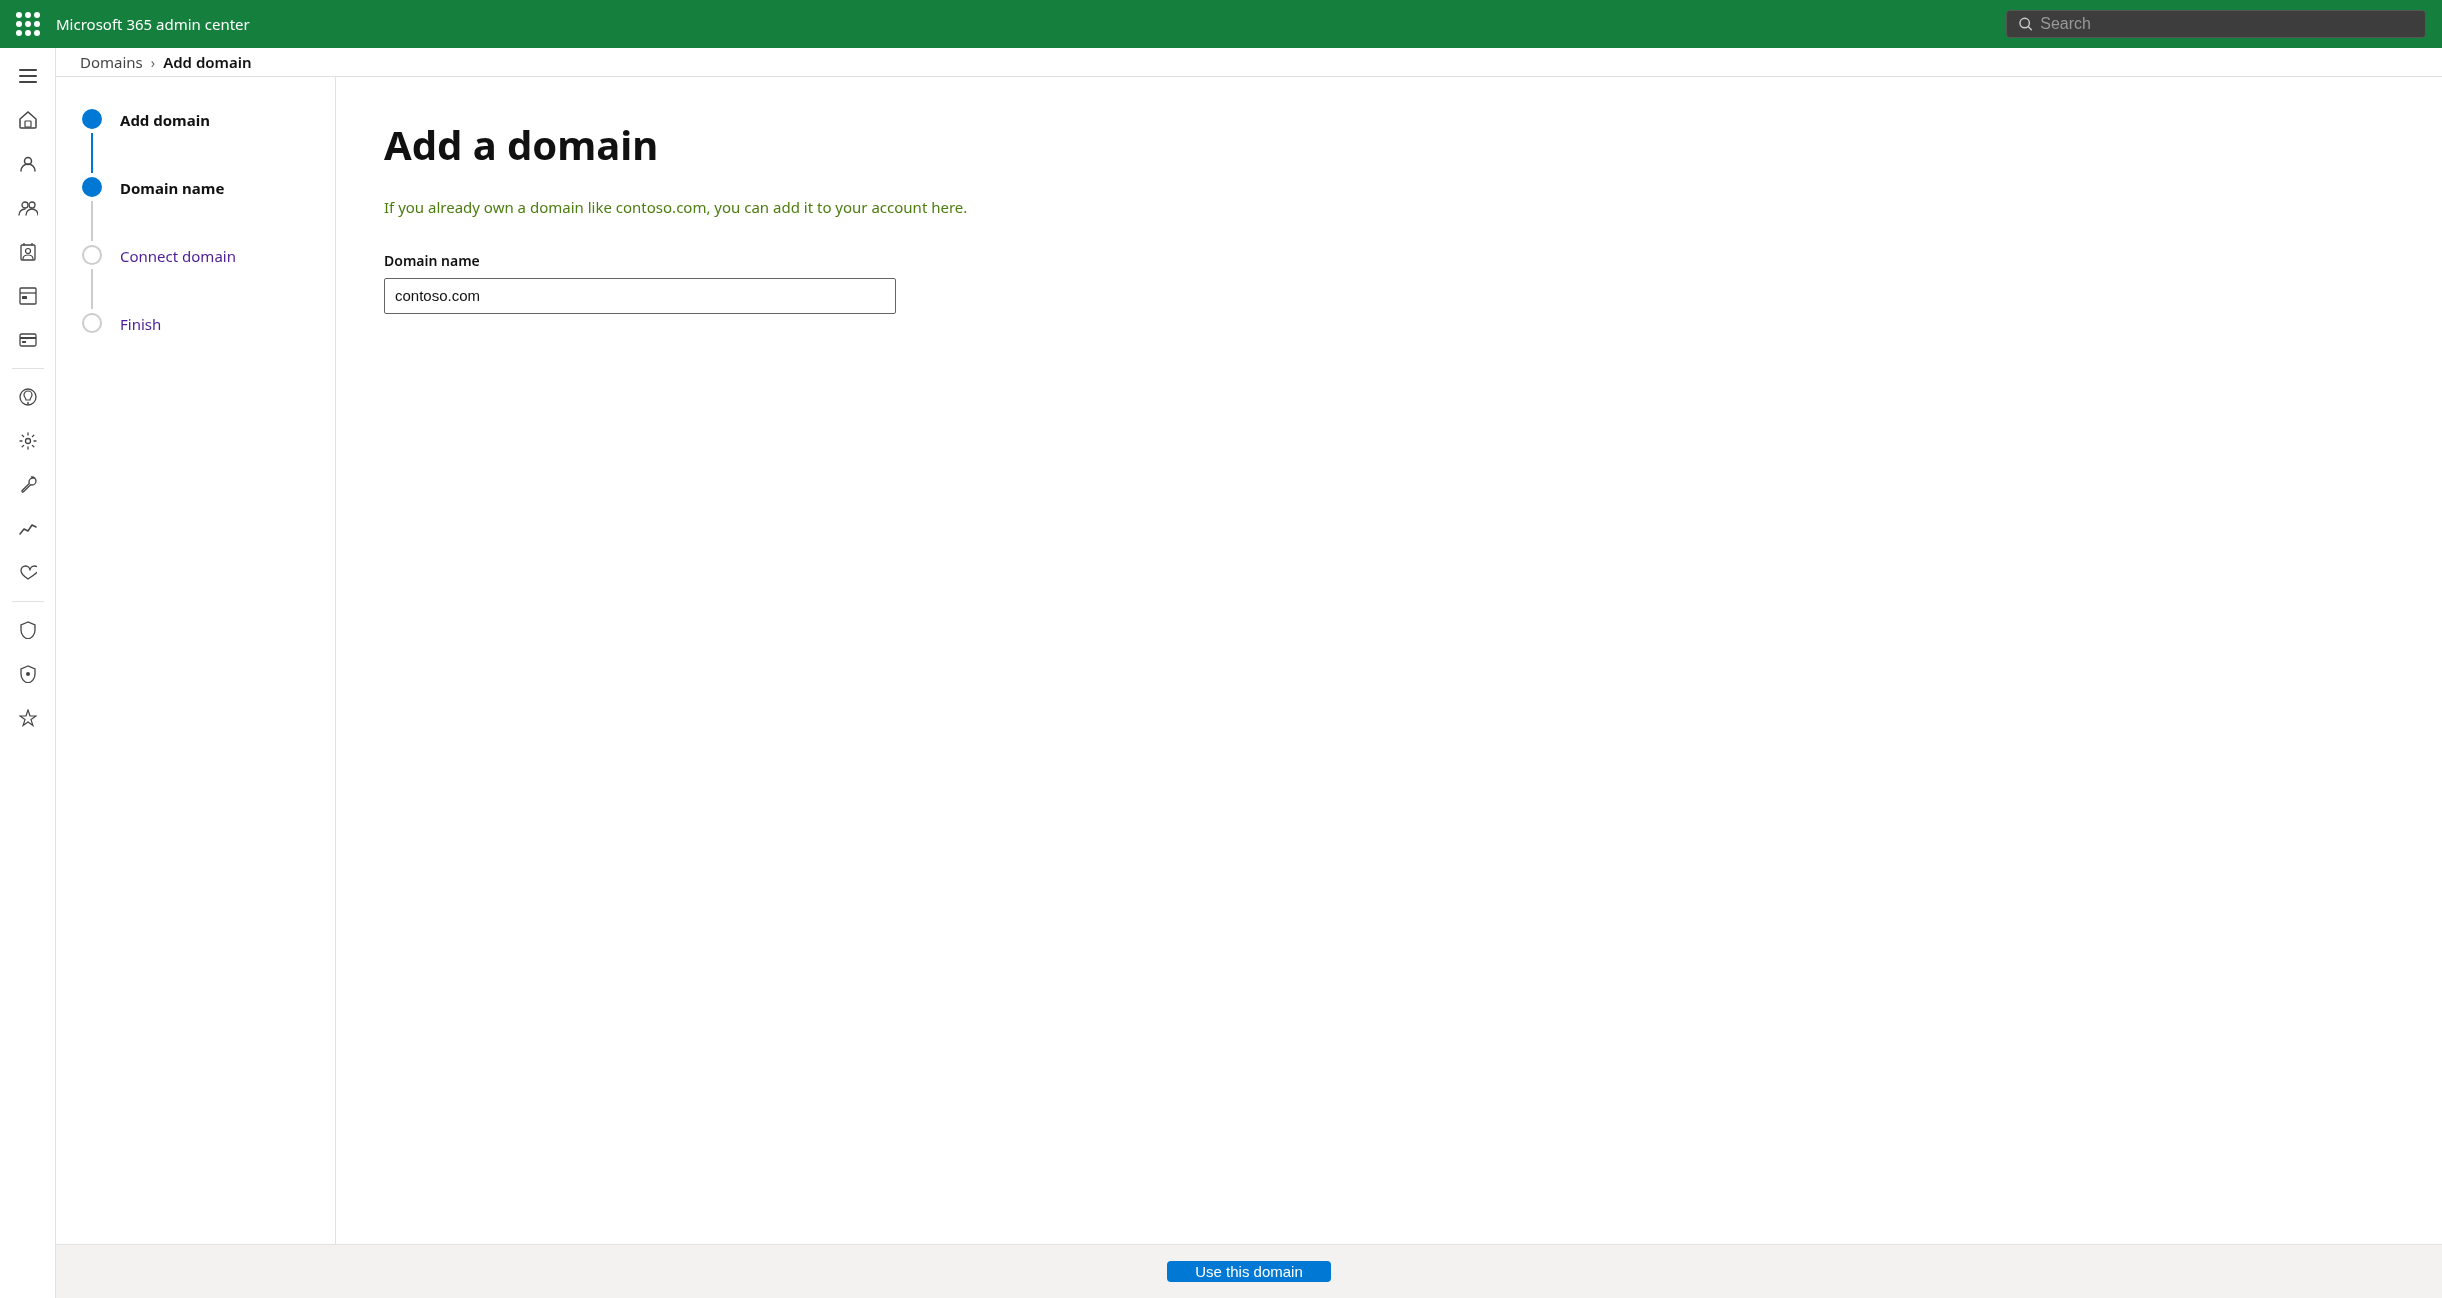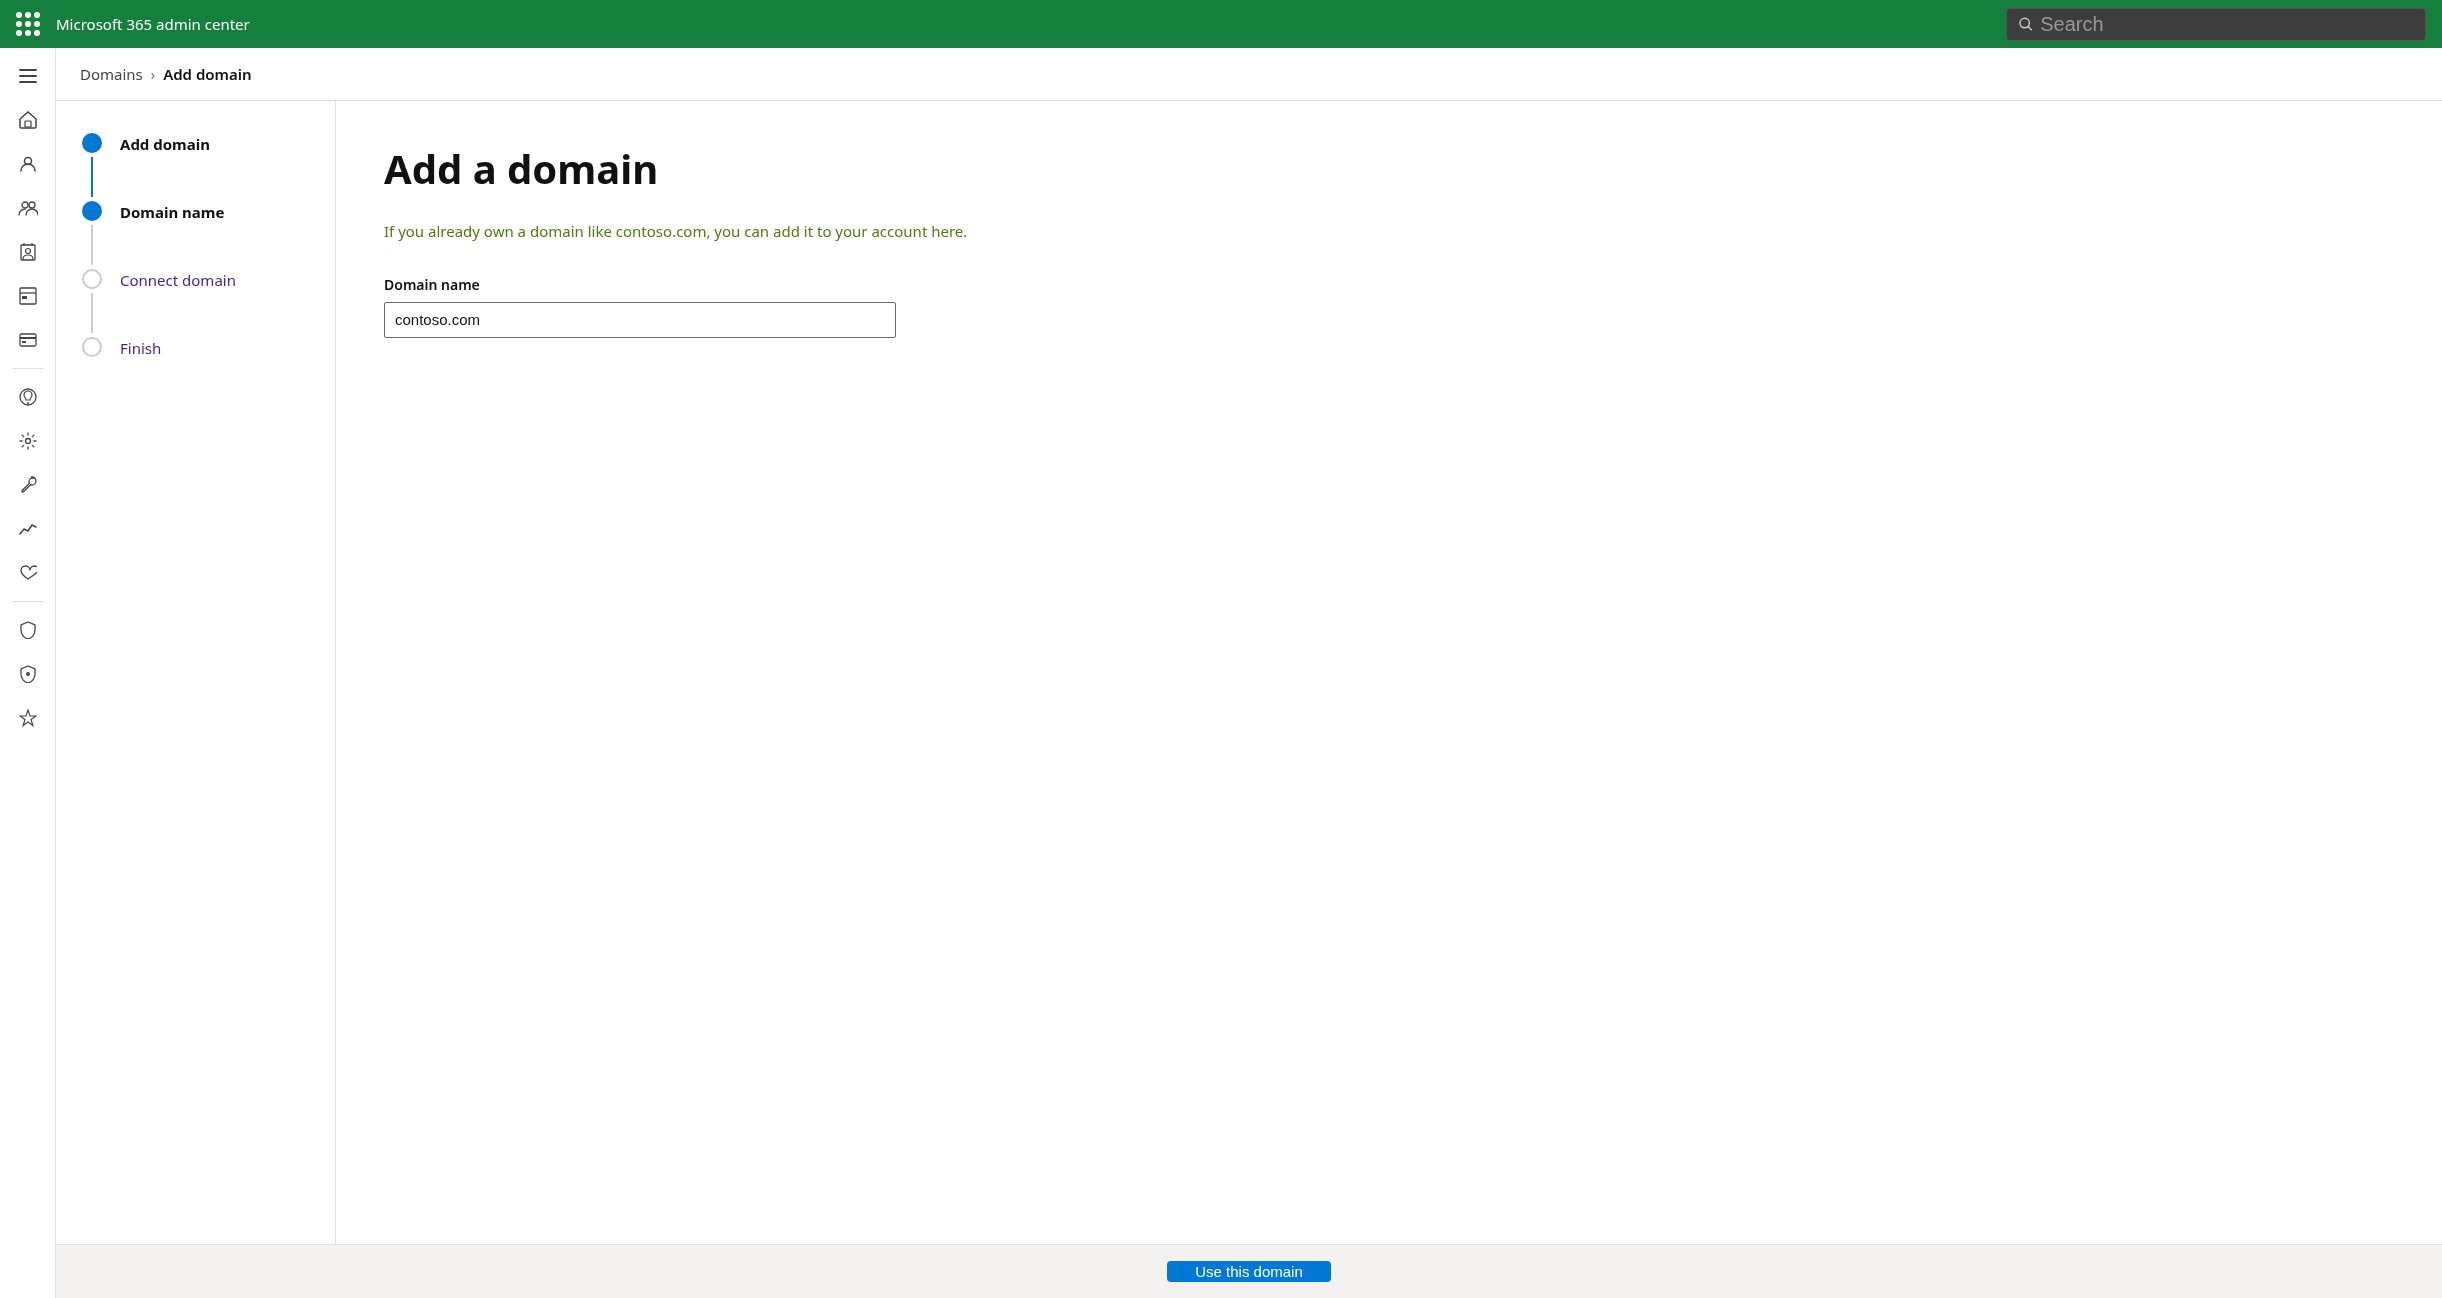--- a/index.html
+++ b/index.html
@@ -57,21 +57,21 @@
       padding: 4px 12px;
       width: 420px;
       gap: 8px;
     }
 
     .search-bar input {
       background: transparent;
       border: none;
       outline: none;
       color: #ccc;
-      font-size: 20px;
+      font-size: 16px;
       width: 100%;
     }
 
     .search-bar input::placeholder {
       color: #999;
     }
 
     
     .app-layout {
       display: flex;
@@ -116,21 +116,21 @@
       flex: 1;
       display: flex;
       flex-direction: column;
       overflow: hidden;
       background: #f3f2f1;
     }
 
     
     .breadcrumb-bar {
       background: #fff;
-      padding: 16px 24px;
+      padding: 4px 24px;
       border-bottom: 1px solid #e1e1e1;
       display: flex;
       align-items: center;
       gap: 8px;
     }
 
     .breadcrumb-link {
       color: #444;
       font-size: 15px;
       text-decoration: none;

